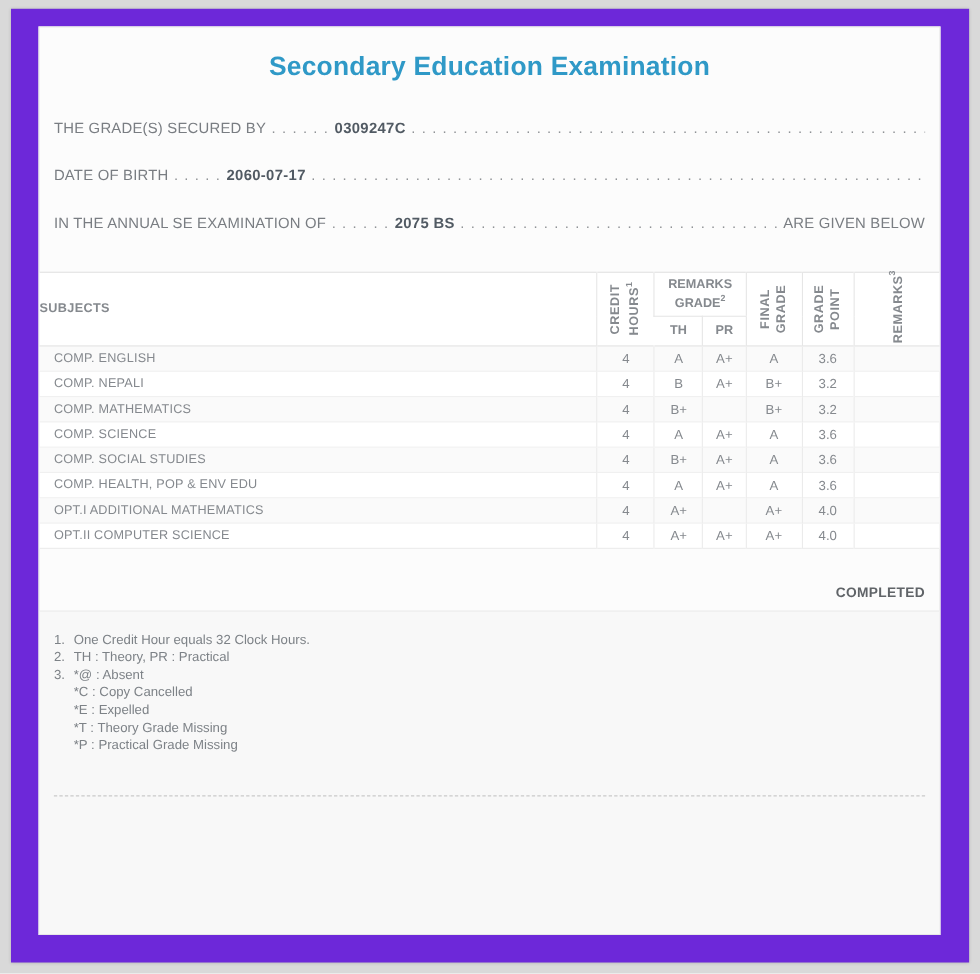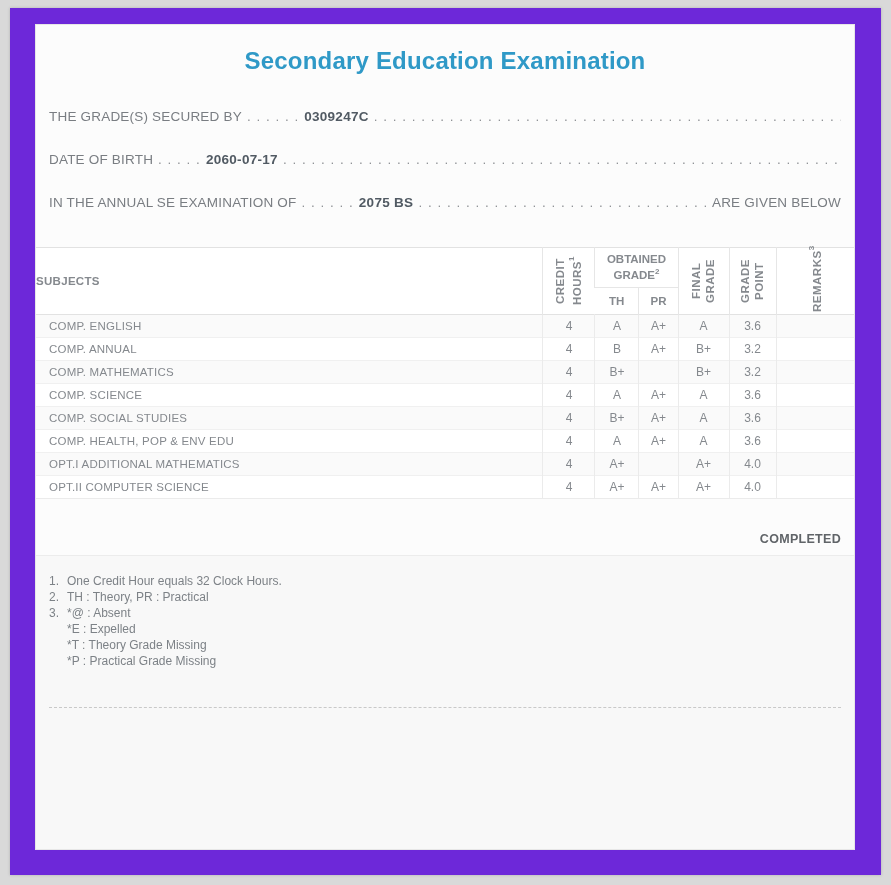--- a/index.html
+++ b/index.html
@@ -183,21 +183,21 @@
       </colgroup>
       <thead>
         <tr>
           <th class="h-subjects" rowspan="2">
             <span>SUBJECTS</span>
           </th>
           <th rowspan="2">
             <div class="vert"><span>CREDIT</span><br><span>HOURS</span><sup>1</sup></div>
           </th>
           <th class="h-obtained" colspan="2">
-            <span>OBTAINED GRADE</span><sup>2</sup>
+            <span>REMARKS GRADE</span><sup>2</sup>
           </th>
           <th rowspan="2">
             <div class="vert"><span>FINAL</span><br><span>GRADE</span></div>
           </th>
           <th rowspan="2">
             <div class="vert"><span>GRADE</span><br><span>POINT</span></div>
           </th>
           <th rowspan="2">
             <div class="vert"><span>REMARKS</span><sup>3</sup></div>
           </th>
@@ -211,21 +211,21 @@
         <tr>
           <td>COMP. ENGLISH</td>
           <td>4</td>
           <td>A</td>
           <td>A+</td>
           <td>A</td>
           <td>3.6</td>
           <td></td>
         </tr>
         <tr>
-          <td>COMP. ANNUAL</td>
+          <td>COMP. NEPALI</td>
           <td>4</td>
           <td>B</td>
           <td>A+</td>
           <td>B+</td>
           <td>3.2</td>
           <td></td>
         </tr>
         <tr>
           <td>COMP. MATHEMATICS</td>
           <td>4</td>
@@ -298,20 +298,21 @@
         <div class="fn-item">
           <span class="fn-num">2.</span>
           <div class="fn-lines">
               <div>TH : Theory, PR : Practical</div>
             </div>
         </div>
         <div class="fn-item">
           <span class="fn-num">3.</span>
           <div class="fn-lines">
             <div>*@ : Absent</div>
+            <div>*C : Copy Cancelled</div>
             <div>*E : Expelled</div>
             <div>*T : Theory Grade Missing</div>
             <div>*P : Practical Grade Missing</div>
           </div>
         </div>
       </div>
 
       <div class="dashed-sep"></div>
 
     </div>

